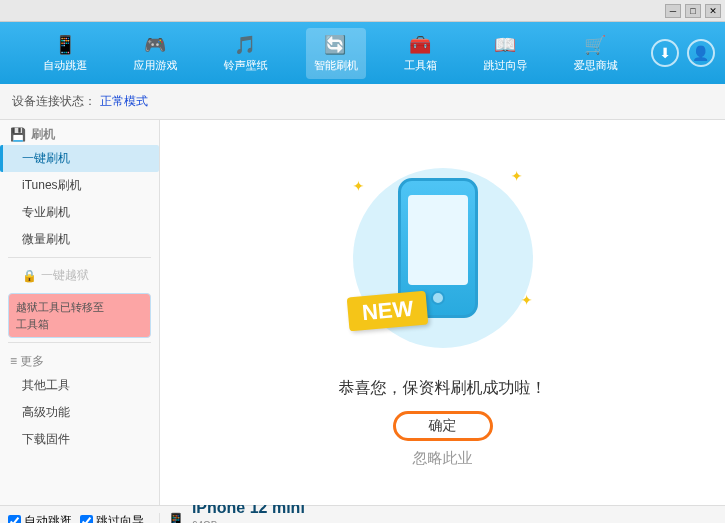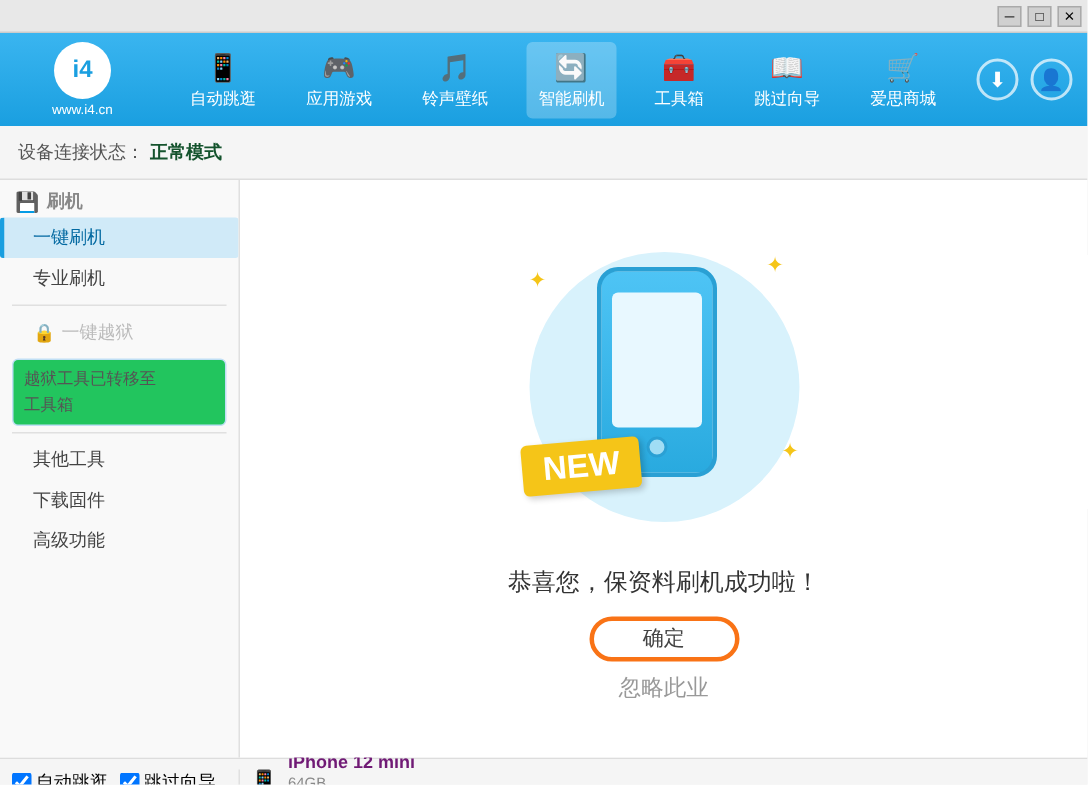--- a/index.html
+++ b/index.html
@@ -90,21 +90,21 @@
       height: 36px;
       background: #f5f5f5;
       border-bottom: 1px solid #ddd;
       display: flex;
       align-items: center;
       padding: 0 12px;
       font-size: 12px;
       color: #555;
     }
     .status-bar span.label { color: #555; }
-    .status-bar span.value { color: #14532d; font-weight: bold; margin-left: 4px; }
+    .status-bar span.value { color: #1d4ed8; font-weight: normal; margin-left: 4px; }
 
     
     .main-layout {
       display: flex;
       height: calc(523px - 22px - 62px - 26px - 28px);
     }
 
     
     .sidebar {
       width: 160px;
@@ -139,21 +139,21 @@
       margin: 4px 8px;
     }
     .sidebar-disabled {
       padding: 5px 10px 5px 22px;
       font-size: 12px;
       color: #bbb;
       display: flex; align-items: center; gap: 4px;
     }
     .sidebar-info-box {
       margin: 4px 8px;
-      background: #22c55e;
+      background: #fca5a5;
       border: 1px solid #c0dff5;
       border-radius: 4px;
       padding: 5px 7px;
       font-size: 11px;
       color: #555;
       line-height: 1.5;
     }
     .sidebar-more-header {
       display: flex; align-items: center;
       padding: 6px 10px 2px 10px;
@@ -256,21 +256,21 @@
       font-size: 15px;
       color: #999;
       cursor: pointer;
       text-decoration: none;
     }
     .checkbox-label {
       display: flex; align-items: center; gap: 3px;
       cursor: pointer;
     }
     .checkbox-label input { cursor: pointer; }
-    .device-name { color: #701a75; font-weight: bold; font-size: 12px; }
+    .device-name { color: #0c4a6e; font-weight: bold; font-size: 16px; }
     .device-sub { color: #888; font-size: 10px; }
     .footer-combined {
       height: 60px;
       background: #f5f5f5;
       border-top: 1px solid #ddd;
       display: flex;
       flex-direction: column;
     }
     .footer-top-row {
       display: flex;
@@ -300,26 +300,20 @@
 
 <div class="title-bar">
   <div class="title-bar-controls">
     <div class="tb-btn">─</div>
     <div class="tb-btn">□</div>
     <div class="tb-btn">✕</div>
   </div>
 </div>
 
 <div class="header">
-  <div class="logo-area">
-    <div class="logo-circle">
-      <span>i4</span>
-    </div>
-    <div class="logo-text">www.i4.cn</div>
-  </div>
   <div class="nav-items">
     <div class="nav-item">
       <span class="nav-icon">📱</span>
       <span>自动跳逛</span>
     </div>
     <div class="nav-item">
       <span class="nav-icon">🎮</span>
       <span>应用游戏</span>
     </div>
     <div class="nav-item">
@@ -362,39 +356,48 @@
 
   <div class="sidebar">
     <div class="sidebar-section-header">
       <span class="sidebar-icon">💾</span>
       <span>刷机</span>
     </div>
     <div class="sidebar-item active">
       <span>一键刷机</span>
     </div>
     <div class="sidebar-item">
+      <span>iTunes刷机</span>
+    </div>
+    <div class="sidebar-item">
       <span>专业刷机</span>
+    </div>
+    <div class="sidebar-item">
+      <span>微量刷机</span>
     </div>
     <div class="sidebar-divider"></div>
     <div class="sidebar-disabled">
       <span>🔒</span>
       <span>一键越狱</span>
     </div>
     <div class="sidebar-info-box">
       <span>越狱工具已转移至<br>工具箱</span>
     </div>
     <div class="sidebar-divider"></div>
+    <div class="sidebar-more-header">
+      <span>≡ 更多</span>
+    </div>
     <div class="sidebar-item">
       <span>其他工具</span>
     </div>
     <div class="sidebar-item">
+      <span>高级功能</span>
+    </div>
+    <div class="sidebar-item">
       <span>下载固件</span>
-    </div>
-    <div class="sidebar-item">
-      <span>高级功能</span>
     </div>
   </div>
 
   <div class="content-area">
 
     <div class="phone-container">
       <div class="phone-bg-circle"></div>
 
       <div class="sparkle sparkle-1">✦</div>
       <div class="sparkle sparkle-2">✦</div>

